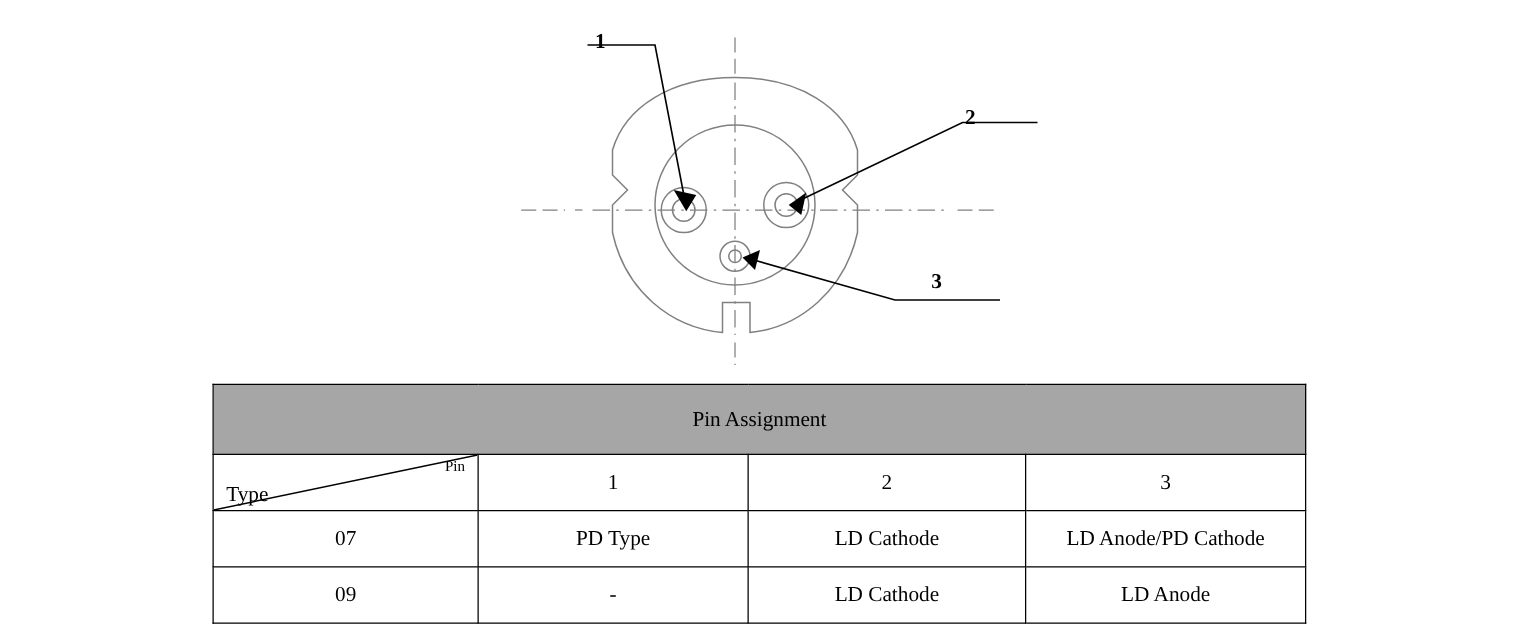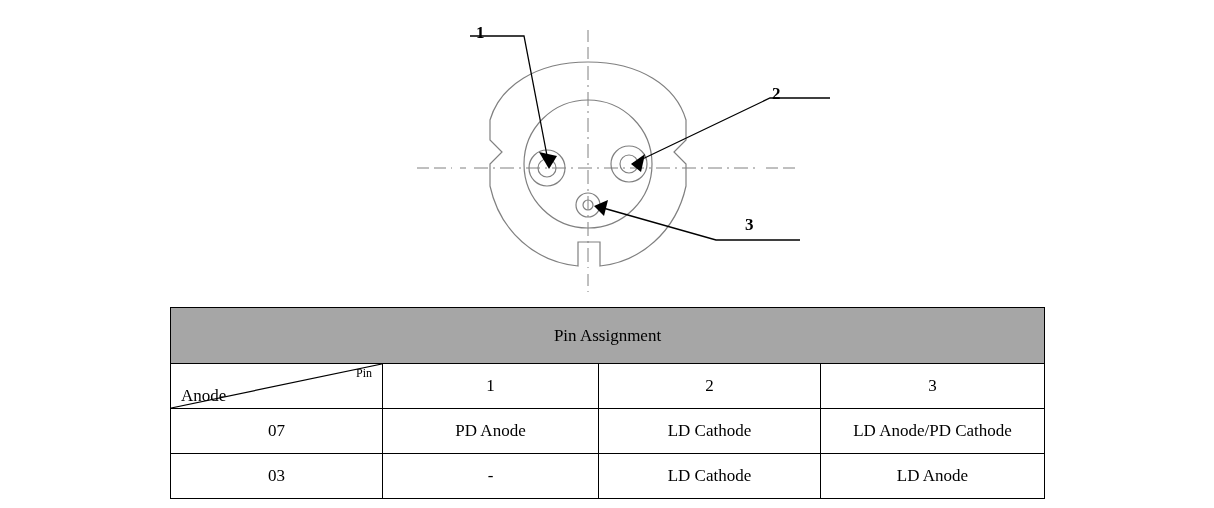--- a/index.html
+++ b/index.html
@@ -195,35 +195,35 @@
       </colgroup>
       <tbody>
         <tr class="title-row">
           <th colspan="4">Pin Assignment</th>
         </tr>
         <tr class="header-row">
           <td class="split-cell">
             <svg class="diag" viewBox="0 0 212 44" preserveAspectRatio="none">
               <line x1="0" y1="44" x2="212" y2="0" stroke="#000000" stroke-width="1.2" vector-effect="non-scaling-stroke"></line>
             </svg>
-            <span class="lbl-type">Anode</span>
+            <span class="lbl-type">Type</span>
             <span class="lbl-pin">Pin</span>
           </td>
           <td>1</td>
           <td>2</td>
           <td>3</td>
         </tr>
         <tr class="body-row">
           <td>07</td>
-          <td>PD Anode</td>
+          <td>PD Type</td>
           <td>LD Cathode</td>
           <td>LD Anode/PD Cathode</td>
         </tr>
         <tr class="body-row">
-          <td>03</td>
+          <td>09</td>
           <td>-</td>
           <td>LD Cathode</td>
           <td>LD Anode</td>
         </tr>
       </tbody>
     </table>
   </div>
 
 </div>
 

